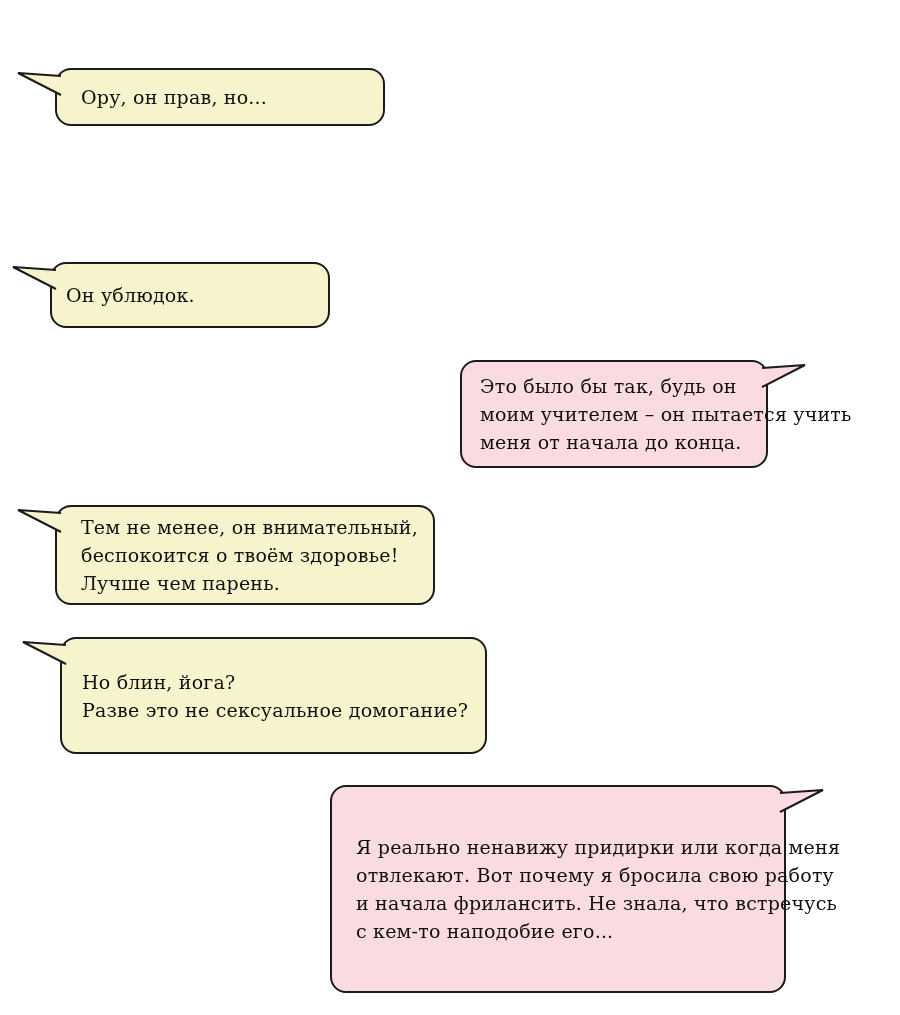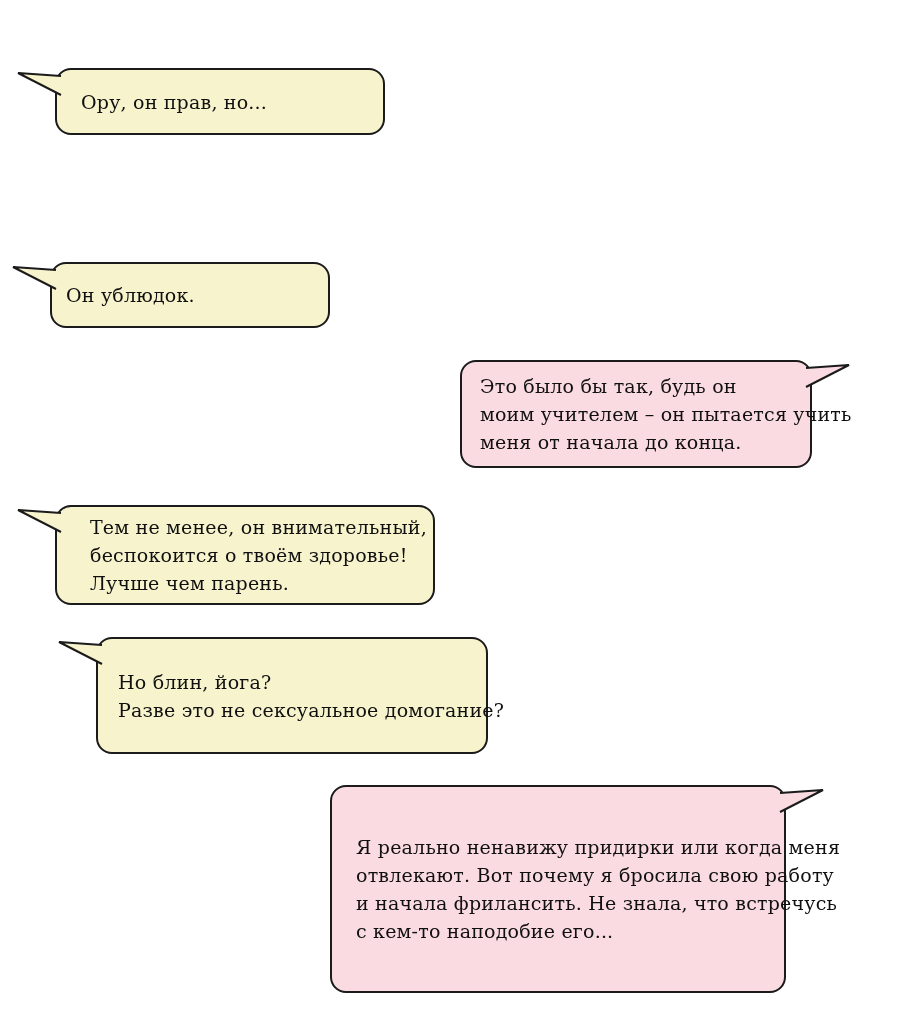--- a/index.html
+++ b/index.html
@@ -41,26 +41,26 @@
     overflow: visible;
   }
   .bubble.left  .tail { left: -40px; }
   .bubble.right .tail { right: -40px; }
   .tf { stroke: none; }
   .bubble.left  .tf { fill: var(--left-bubble); }
   .bubble.right .tf { fill: var(--right-bubble); }
   .ts { fill: none; stroke: var(--border); stroke-width: 2; stroke-linejoin: miter; }
 
   
-  .m1 { left: 55px;  top: 68px;  width: 330px; height: 67px;  padding: 0 24px; }
+  .m1 { left: 55px;  top: 68px;  width: 330px; height: 58px;  padding: 0 24px; }
   .m2 { left: 55px;  top: 170px; width: 330px; height: 61px;  padding: 0 24px; }
   .m3 { left: 50px;  top: 262px; width: 280px; height: 66px;  padding: 0 14px; }
-  .m4 { left: 460px; top: 360px; width: 352px; height: 108px; padding: 0 18px; }
-  .m5 { left: 55px;  top: 505px; width: 380px; height: 100px; padding: 0 33px; }
-  .m6 { left: 60px;  top: 637px; width: 392px; height: 117px; padding: 8px 20px; margin-left: 36px; }
+  .m4 { left: 460px; top: 360px; width: 308px; height: 108px; padding: 0 18px; }
+  .m5 { left: 55px;  top: 505px; width: 380px; height: 100px; padding: 0 24px; }
+  .m6 { left: 60px;  top: 637px; width: 427px; height: 117px; padding: 8px 20px; }
   .m7 { left: 330px; top: 785px; width: 456px; height: 208px; padding: 0 24px; }
 </style>
 </head>
 <body>
 
 <div class="chat">
 
   <div class="bubble left m1">
     <svg class="tail" width="46" height="27" viewBox="0 0 46 27">
       <path class="tf" d="M1 3 L44 6 L44 25 Z"></path>

